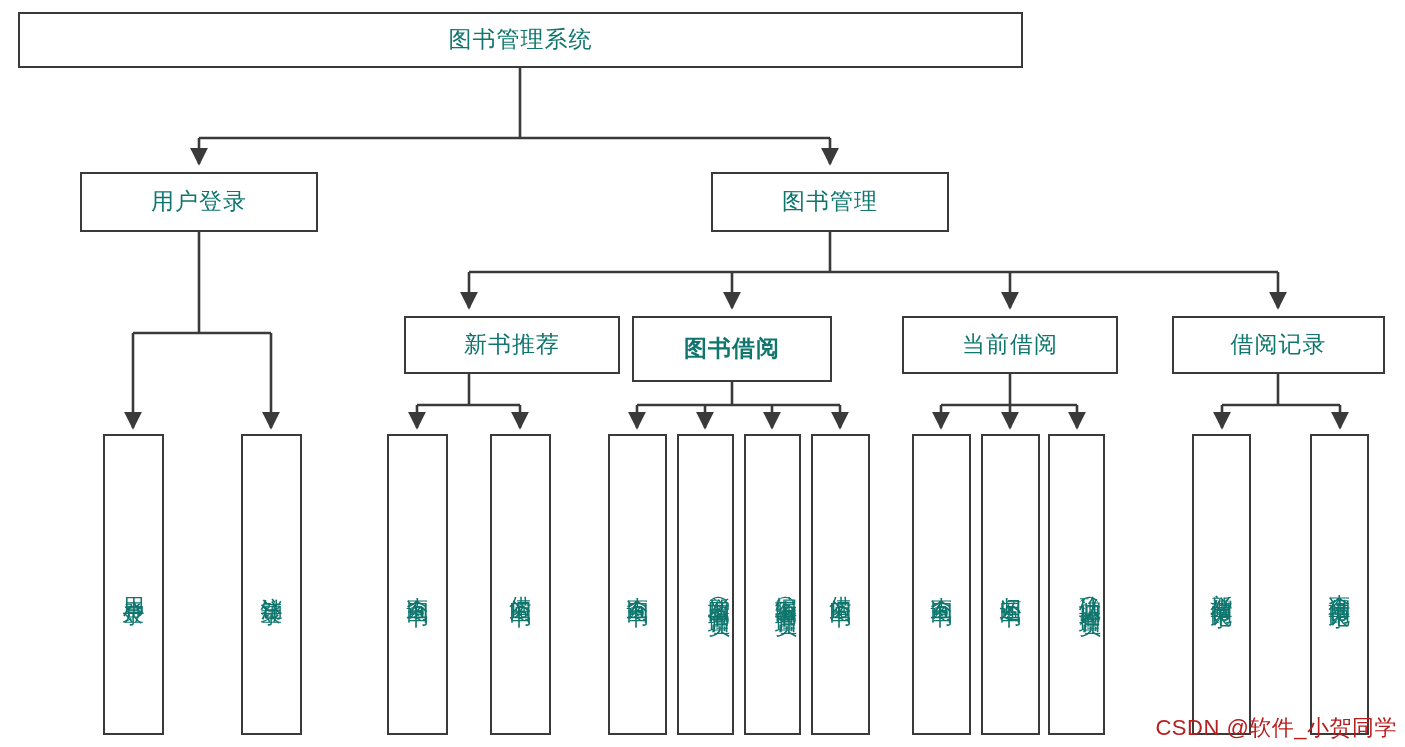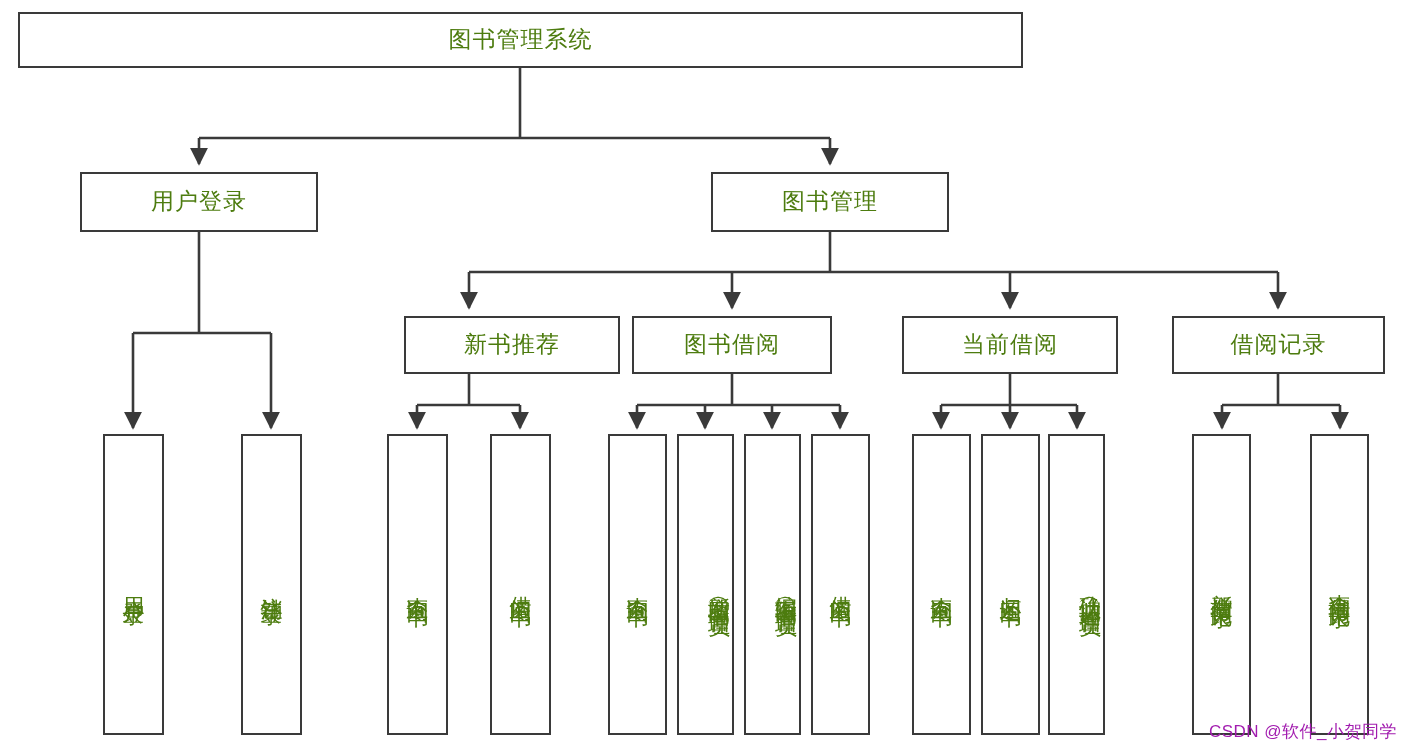--- a/index.html
+++ b/index.html
@@ -23,21 +23,21 @@
     pointer-events: none;
   }
   .node {
     position: absolute;
     box-sizing: border-box;
     border: 2px solid #3a3a3a;
     background: #ffffff;
     display: flex;
     align-items: center;
     justify-content: center;
-    color: #4d7c0f;
+    color: #0f766e;
   }
   .node.h {
     font-size: 23px;
     letter-spacing: 1px;
     line-height: 1.1;
   }
   .node.v {
     writing-mode: vertical-rl;
     text-orientation: upright;
     align-items: flex-start;
@@ -52,22 +52,22 @@
     padding-top: 0;
   }
   .node.v span {
     writing-mode: vertical-rl;
     text-orientation: upright;
   }
   #watermark {
     position: absolute;
     right: 8px;
     bottom: 4px;
-    font-size: 17px;
-    color: #a21caf;
+    font-size: 22px;
+    color: #b91c1c;
     letter-spacing: 0.5px;
     white-space: nowrap;
   }
 </style>
 </head>
 <body>
 
 <div id="canvas">
 
   <svg id="wires" viewBox="0 0 1405 747" xmlns="http://www.w3.org/2000/svg">
@@ -128,21 +128,21 @@
   <div class="node h" style="left:80px; top:172px; width:238px; height:60px;">
     <span>用户登录</span>
   </div>
   <div class="node h" style="left:711px; top:172px; width:238px; height:60px;justify-content:center;">
     <span>图书管理</span>
   </div>
 
   <div class="node h" style="left:362px; top:316px; width:216px; height:58px;margin-left:42px;">
     <span>新书推荐</span>
   </div>
-  <div class="node h" style="left:632px; top:316px; width:200px; height:58px;">
+  <div class="node h" style="left:632px; top:316px; width:200px; height:66px;font-weight:bold;">
     <span>图书借阅</span>
   </div>
   <div class="node h" style="left:902px; top:316px; width:216px; height:58px;">
     <span>当前借阅</span>
   </div>
   <div class="node h" style="left:1172px; top:316px; width:213px; height:58px;">
     <span>借阅记录</span>
   </div>
 
   <div class="node v mid" style="left:103px; top:434px; width:61px; height:301px;">

